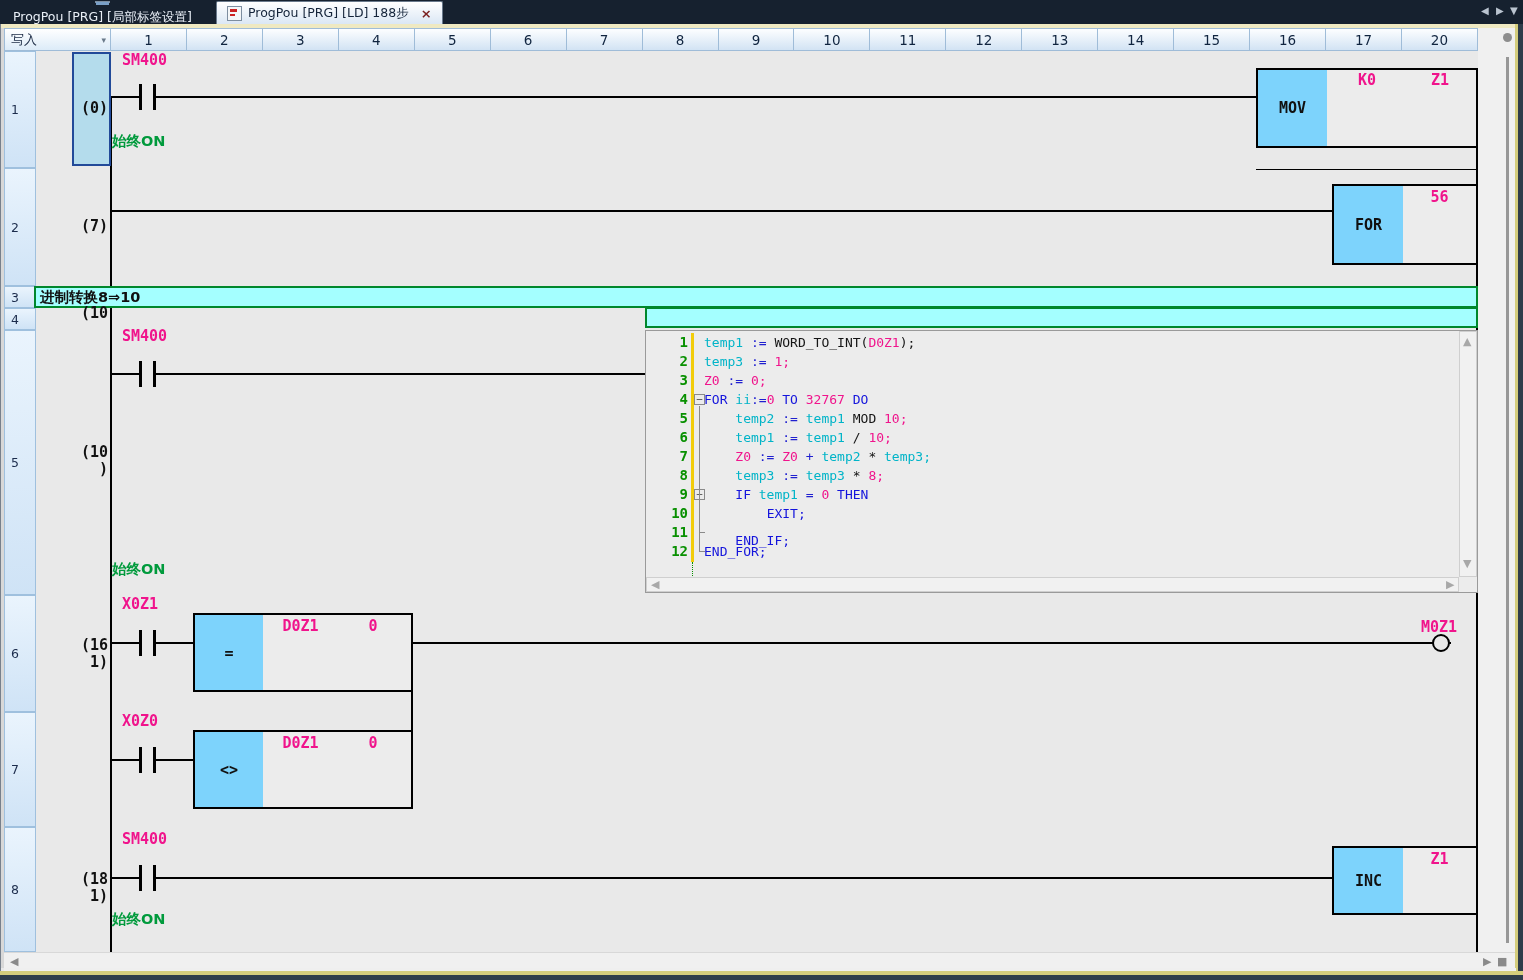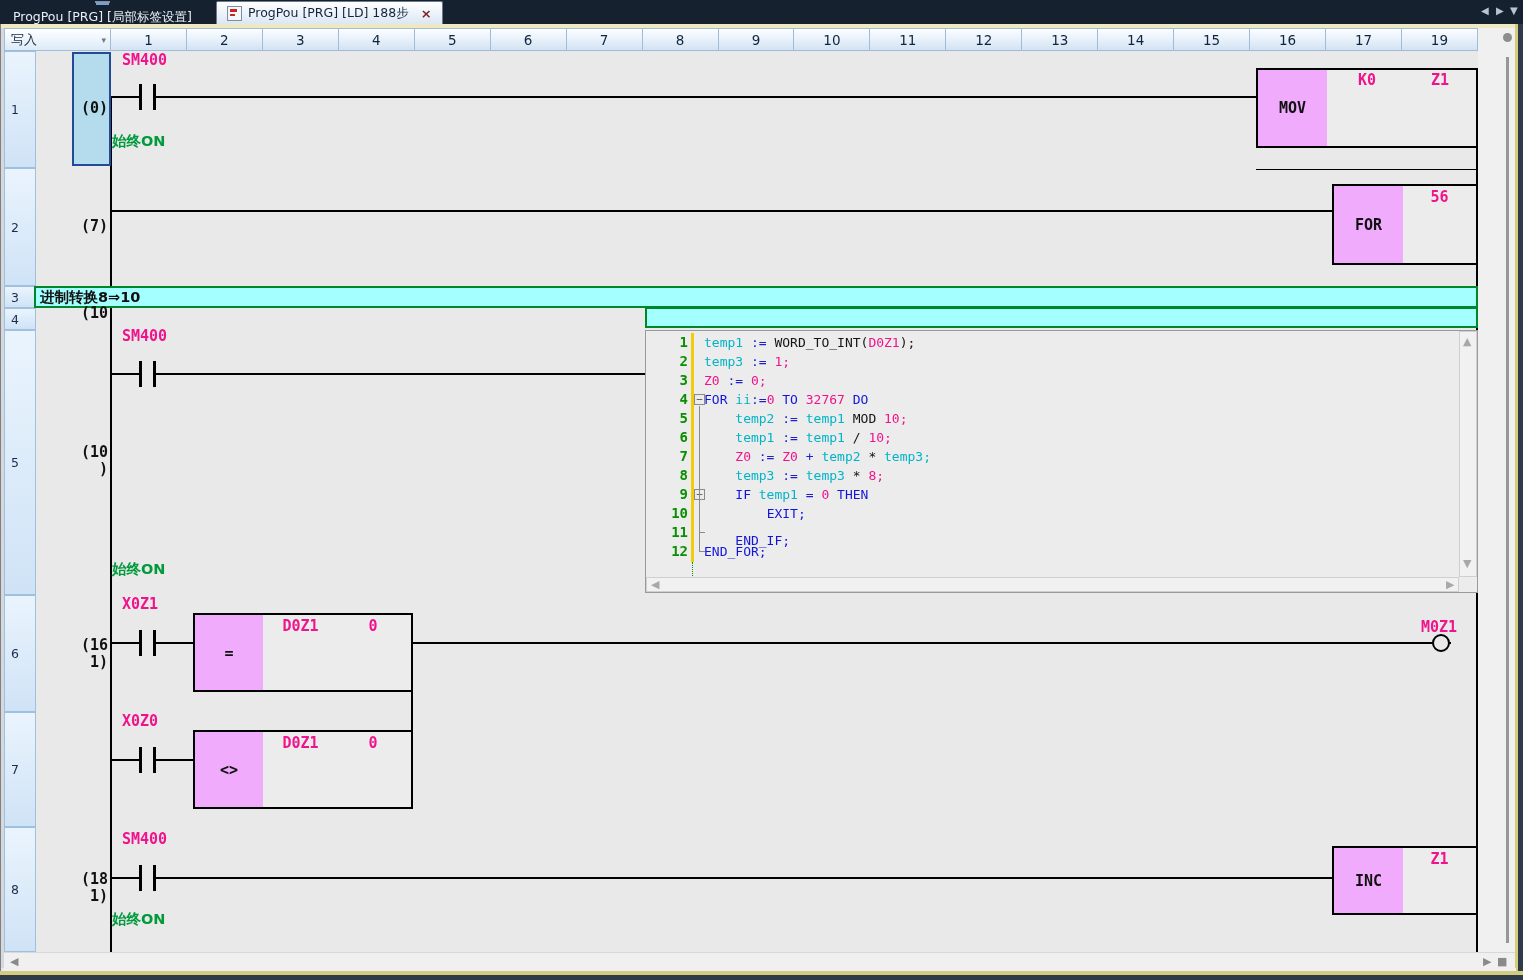--- a/index.html
+++ b/index.html
@@ -45,21 +45,21 @@
   .hline{position:absolute;height:2px;background:#000;}
   .vline{position:absolute;width:2px;background:#000;}
   .dev{position:absolute;color:#f0148c;font-family:"DejaVu Sans Mono",monospace;
        font-size:15px;font-weight:bold;white-space:nowrap;}
   .cmt{position:absolute;color:#009a3c;font-size:14.5px;font-weight:bold;white-space:nowrap;}
   .step{position:absolute;left:38px;width:70px;text-align:right;color:#111;
        font-family:"DejaVu Sans Mono",monospace;font-size:15px;font-weight:bold;line-height:16px;}
   .contact{position:absolute;width:17px;height:26px;background:#e9e9e9;box-sizing:border-box;
        border-left:3px solid #000;border-right:3px solid #000;}
   .ibox{position:absolute;border:2px solid #000;background:#ececec;box-sizing:border-box;display:flex;}
-  .ibox .mn{background:#f0abfc;display:flex;align-items:center;justify-content:center;
+  .ibox .mn{background:#7dd3fc;display:flex;align-items:center;justify-content:center;
        font-family:"DejaVu Sans Mono",monospace;font-size:15px;font-weight:bold;color:#111;}
   .opnd{position:absolute;text-align:center;color:#f0148c;
        font-family:"DejaVu Sans Mono",monospace;font-size:15px;font-weight:bold;}
   .coil{position:absolute;width:18px;height:18px;border:2px solid #000;border-radius:50%;
        background:#e9e9e9;box-sizing:border-box;}
   .cyanbar{position:absolute;background:#a4ffff;border:2px solid #00872c;box-sizing:border-box;
        font-size:14.5px;color:#101010;display:flex;align-items:center;padding-left:4px;
        font-weight:bold;}
   #sel-cell{left:72px;top:52px;width:39px;height:114px;background:#b4dcec;
        border:2px solid #224a99;box-sizing:border-box;}
@@ -123,21 +123,21 @@
     <div class="col-h">8</div>
     <div class="col-h">9</div>
     <div class="col-h">10</div>
     <div class="col-h">11</div>
     <div class="col-h">12</div>
     <div class="col-h">13</div>
     <div class="col-h">14</div>
     <div class="col-h">15</div>
     <div class="col-h">16</div>
     <div class="col-h">17</div>
-    <div class="col-h">19</div>
+    <div class="col-h">20</div>
   </div>
 
 <div id="gutter">
     <div class="gut-cell" style="top: 51px; height: 117px;">1</div>
     <div class="gut-cell" style="top: 168px; height: 118px;">2</div>
     <div class="gut-cell" style="top: 286px; height: 22px;">3</div>
     <div class="gut-cell" style="top: 308px; height: 22px;">4</div>
     <div class="gut-cell" style="top: 330px; height: 265px;">5</div>
     <div class="gut-cell" style="top: 595px; height: 117px;">6</div>
     <div class="gut-cell" style="top: 712px; height: 115px;">7</div>

